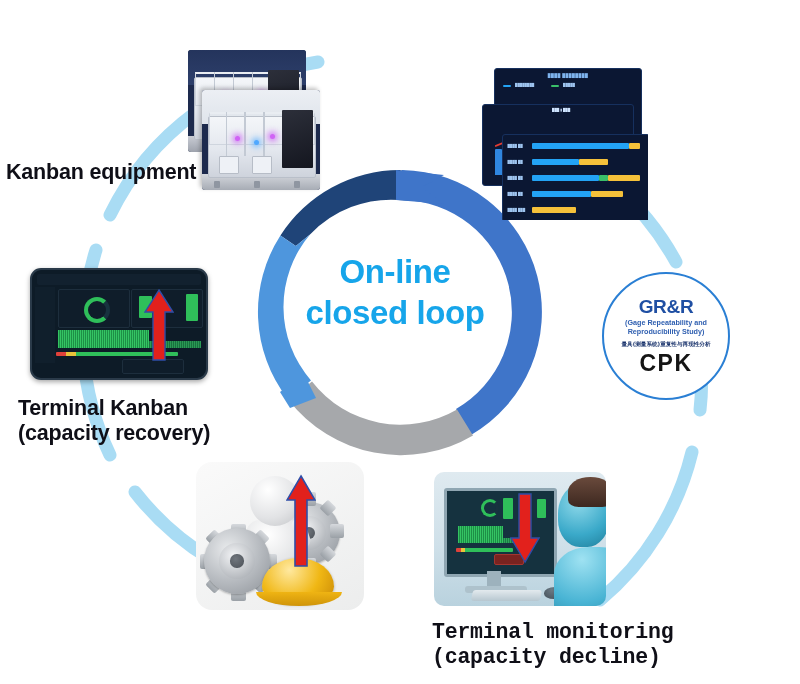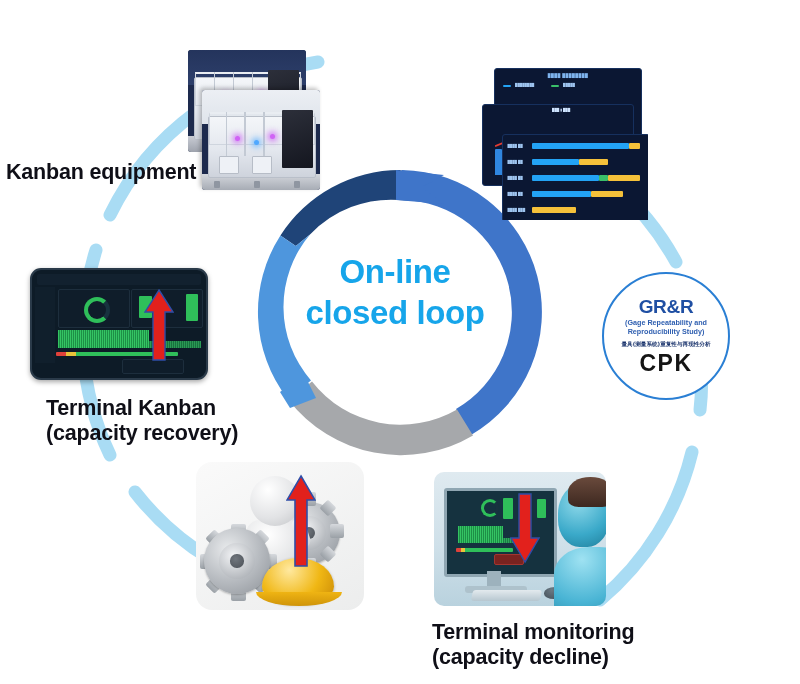--- a/index.html
+++ b/index.html
@@ -347,20 +347,20 @@
     <div class="t2" style="white-space:pre-line">(Gage Repeatability and
 Reproducibility Study)</div>
     <div class="t3">量具(测量系统)重复性与再现性分析</div>
     <div class="t4">CPK</div>
   </div>
 
   <div class="lbl lbl-22" style="left:6px;top:160px;">Kanban equipment</div>
 
 
 
-  <div class="lbl lbl-22" style="left:432px;top:620px;">Terminal monitoring
+  <div class="lbl lbl-22" style="left:432px;top:620px;font-family:Liberation Mono, monospace;">Terminal monitoring
 (capacity decline)</div>
 
 
-  <div class="lbl lbl-22" style="left:18px;top:396px;margin-left:28px;">Terminal Kanban
+  <div class="lbl lbl-22" style="left:18px;top:396px;">Terminal Kanban
 (capacity recovery)</div>
 
 </div>
 
 </body></html>

